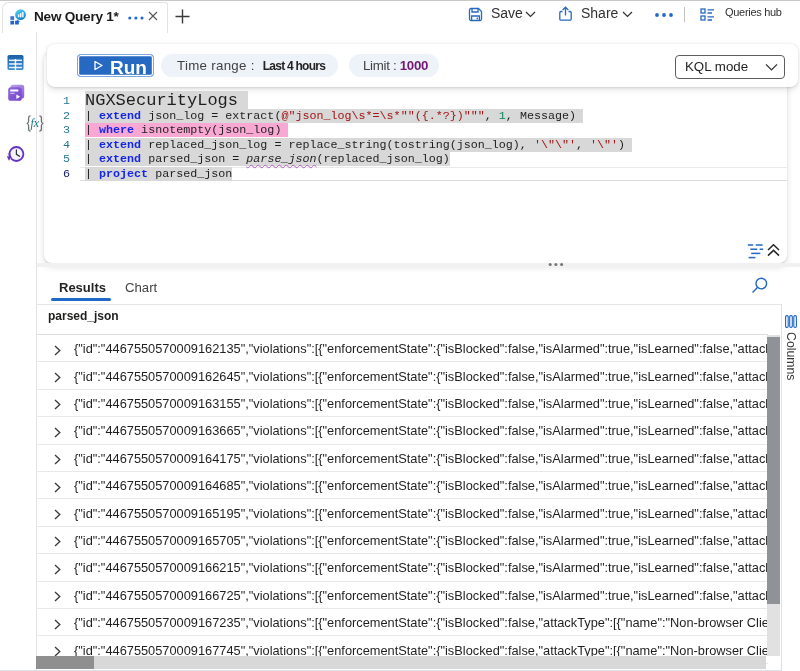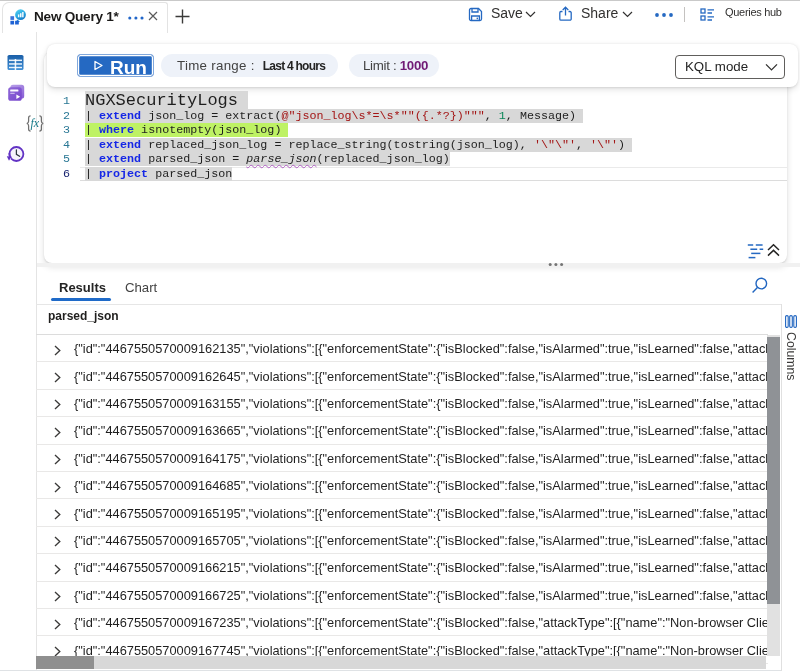--- a/index.html
+++ b/index.html
@@ -167,21 +167,21 @@
       <path d="M1 1.4 L6.5 6.9 L12 1.4" fill="none" stroke="#323130" stroke-width="1.3"></path>
     </svg>
   </div>
 
 <div class="abs" style="left:80px;top:166.6px;width:707px;height:14.6px;border-top:1px solid #eaeaea;border-bottom:1px solid #dcdcdc;box-sizing:border-box;"></div>
 <div class="abs mono" style="left:53px;top:93.9px;width:17px;text-align:right;font-size:11.7px;line-height:14.6px;color:#2a7895;font-weight:400;">1</div>
 <div class="abs mono" style="left:85px;top:93.9px;font-size:17px;line-height:14.6px;color:#1e1e1e;white-space:pre;"><span style="background:#d8d8d8;">NGXSecurityLogs&nbsp;</span></div>
 <div class="abs mono" style="left:53px;top:108.5px;width:17px;text-align:right;font-size:11.7px;line-height:14.6px;color:#2a7895;font-weight:400;">2</div>
 <div class="abs mono" style="left:85px;top:108.5px;font-size:11.7px;line-height:14.6px;color:#1e1e1e;white-space:pre;"><span style="background:#d8d8d8;">| <span style="color:#1527e6;font-weight:700;">extend</span> json_log = extract(<span style="color:#a31515;">@"json_log\s*=\s*""({.*?})"""</span>, <span style="color:#098658;">1</span>, Message)&nbsp;</span></div>
 <div class="abs mono" style="left:53px;top:123.1px;width:17px;text-align:right;font-size:11.7px;line-height:14.6px;color:#2a7895;font-weight:400;">3</div>
-<div class="abs mono" style="left:85px;top:123.1px;font-size:11.7px;line-height:14.6px;color:#1e1e1e;white-space:pre;"><span style="background:#bef264;">| <span style="color:#1527e6;font-weight:700;">where</span> isnotempty(json_log)&nbsp;</span></div>
+<div class="abs mono" style="left:85px;top:123.1px;font-size:11.7px;line-height:14.6px;color:#1e1e1e;white-space:pre;"><span style="background:#f9a8d4;">| <span style="color:#1527e6;font-weight:700;">where</span> isnotempty(json_log)&nbsp;</span></div>
 <div class="abs mono" style="left:53px;top:137.7px;width:17px;text-align:right;font-size:11.7px;line-height:14.6px;color:#2a7895;font-weight:400;">4</div>
 <div class="abs mono" style="left:85px;top:137.7px;font-size:11.7px;line-height:14.6px;color:#1e1e1e;white-space:pre;text-align:right;"><span style="background:#d8d8d8;">| <span style="color:#1527e6;font-weight:700;">extend</span> replaced_json_log = replace_string(tostring(json_log), <span style="color:#a31515;">'\"\"'</span>, <span style="color:#a31515;">'\"'</span>)&nbsp;</span></div>
 <div class="abs mono" style="left:53px;top:152.3px;width:17px;text-align:right;font-size:11.7px;line-height:14.6px;color:#2a7895;font-weight:400;">5</div>
 <div class="abs mono" style="left:85px;top:152.3px;font-size:11.7px;line-height:14.6px;color:#1e1e1e;white-space:pre;"><span style="background:#d8d8d8;">| <span style="color:#1527e6;font-weight:700;">extend</span> parsed_json = <span style="text-decoration:underline wavy #b05fc4 1px;text-underline-offset:2px;font-style:italic;">parse_json</span>(replaced_json_log)</span></div>
 <div class="abs mono" style="left:53px;top:166.9px;width:17px;text-align:right;font-size:11.7px;line-height:14.6px;color:#16216e;font-weight:400;">6</div>
 <div class="abs mono" style="left:85px;top:166.9px;font-size:11.7px;line-height:14.6px;color:#1e1e1e;white-space:pre;"><span style="background:#d8d8d8;">| <span style="color:#1527e6;font-weight:700;">project</span> parsed_json</span></div>
 <div class="abs" style="left:747px;top:244px;">
 <svg width="18" height="15" viewBox="0 0 18 15" stroke="#2569c2" stroke-width="1.5" fill="none">
  <path d="M0.8 1 H6.2 M8.8 1 H15.6"></path>
  <path d="M3.4 5.2 H10.2 M12.6 5.2 H16.2"></path>

